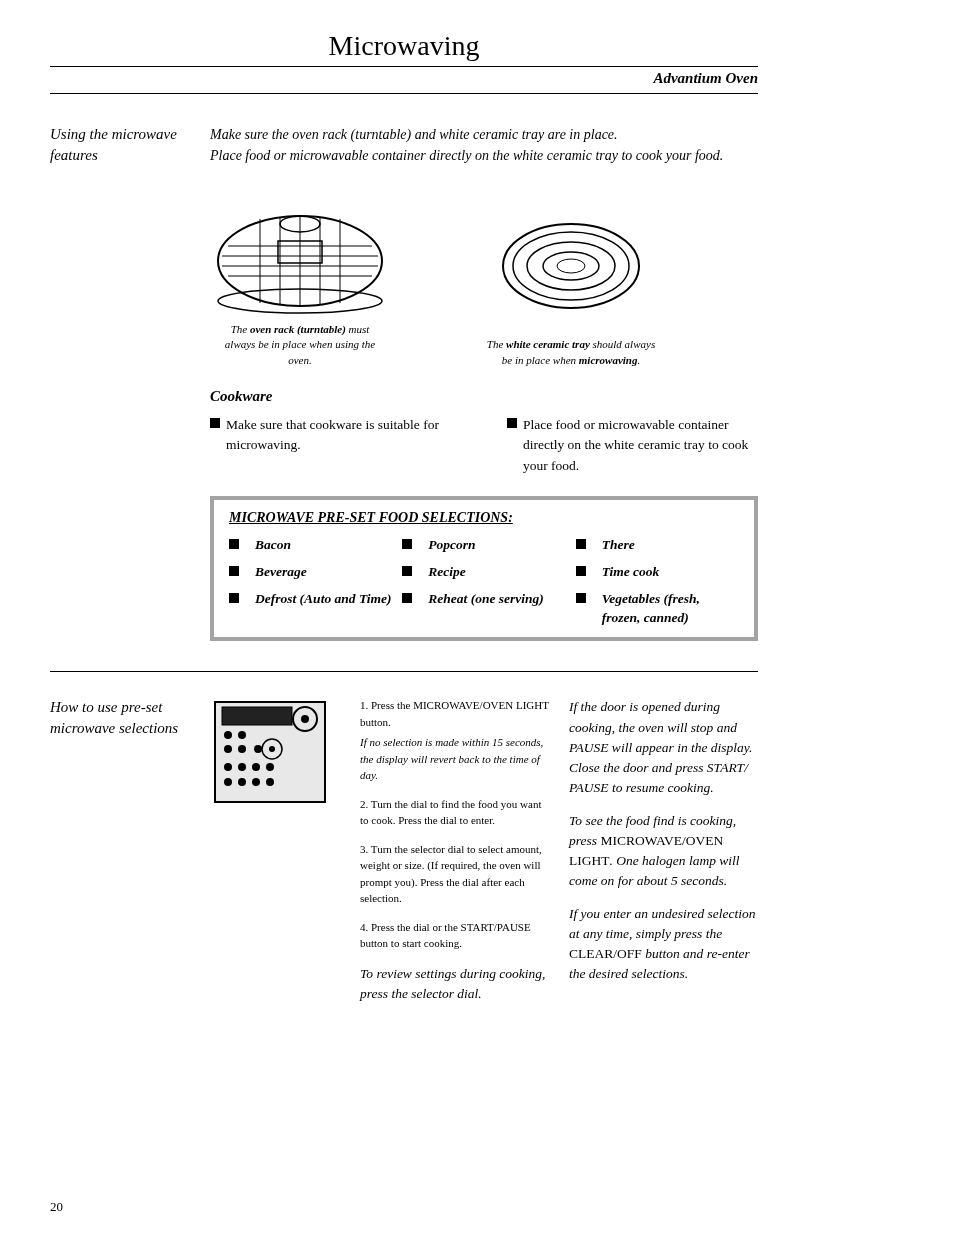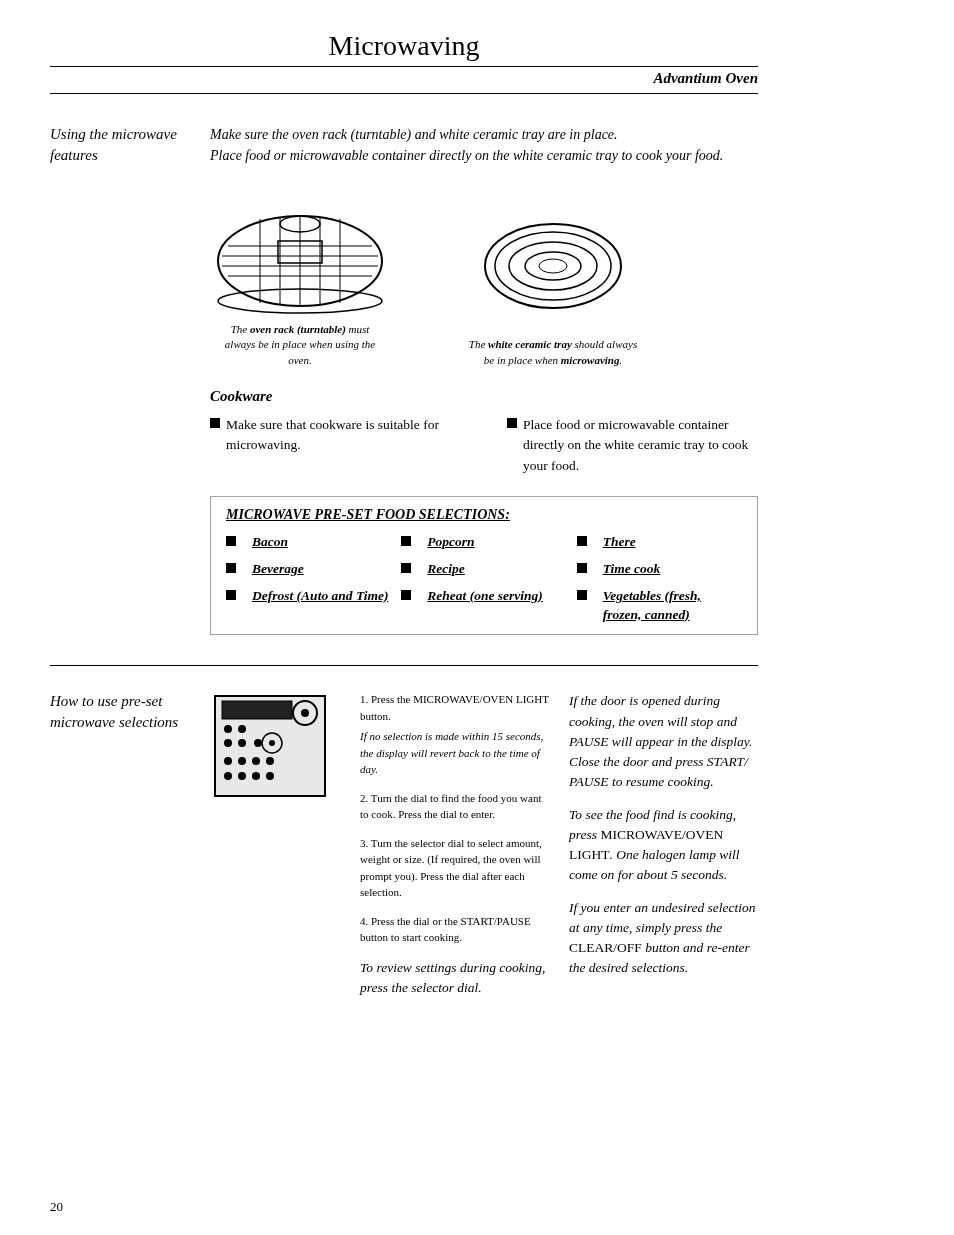--- a/index.html
+++ b/index.html
@@ -62,21 +62,21 @@
       font-style: italic;
       font-size: 14px;
       margin-bottom: 20px;
       line-height: 1.5;
     }
 
     
     .images-row {
       display: flex;
       flex-direction: row;
-      gap: 18px;
+      gap: 36px;
       margin-bottom: 10px;
       justify-content: flex-start;
       align-items: flex-end;
     }
     .image-block {
       display: flex;
       flex-direction: column;
       align-items: center;
     }
     .image-caption {
@@ -126,24 +126,23 @@
     .bullet-square {
       width: 10px;
       height: 10px;
       background: #000;
       flex-shrink: 0;
       margin-top: 3px;
     }
 
     
     .preset-box {
-      border: 1px solid #a3a3a3;
+      border: 4px solid #a3a3a3;
       margin-top: 20px;
       padding: 10px 15px 10px 15px;
-      text-decoration: underline;
     }
     .preset-title {
       font-style: italic;
       font-weight: bold;
       font-size: 14px;
       text-decoration: underline;
       margin-bottom: 10px;
     }
     .preset-grid {
       display: grid;

